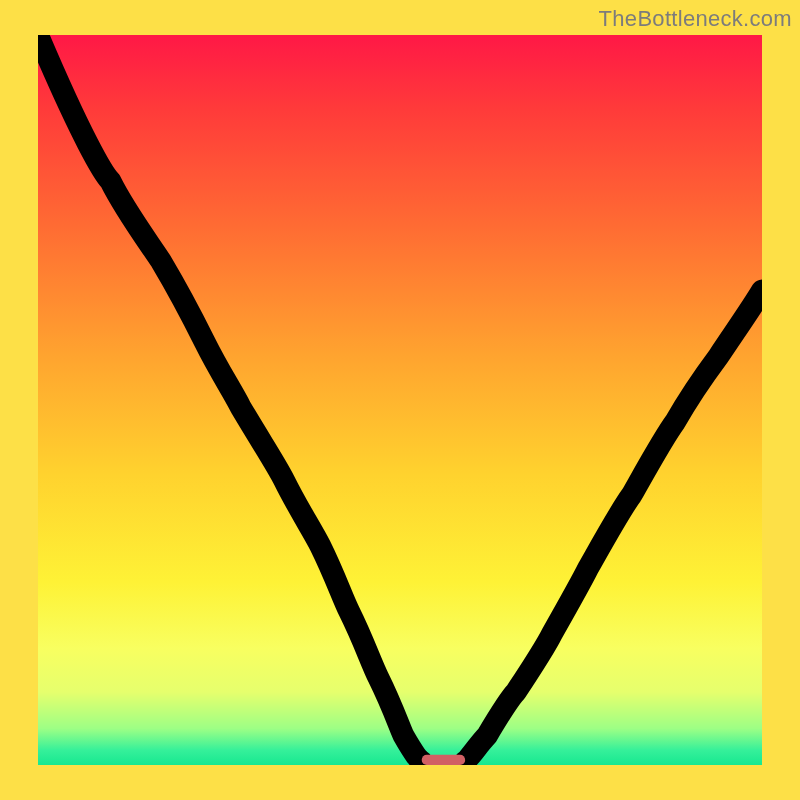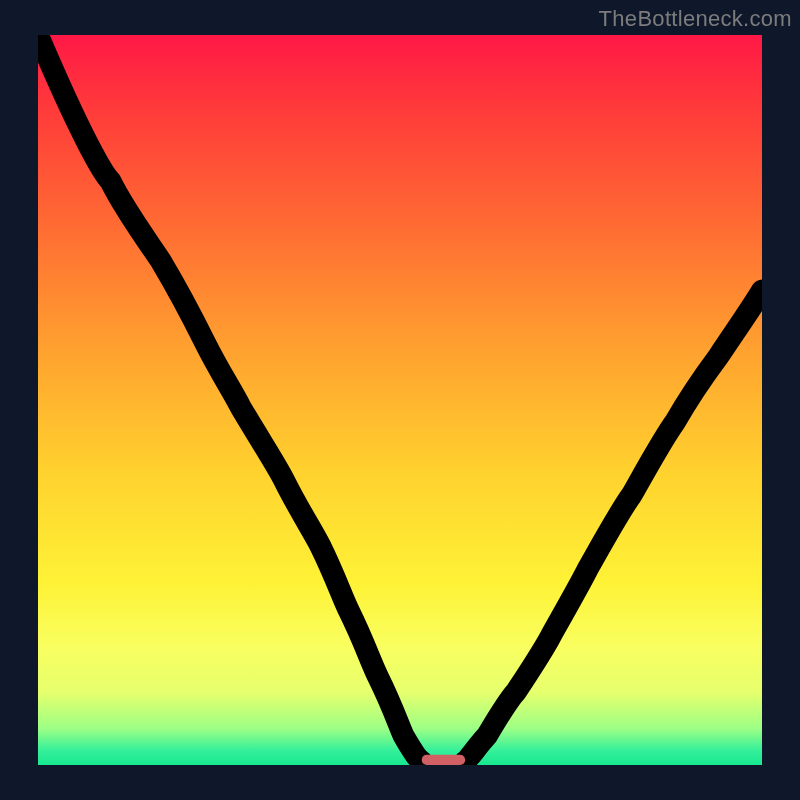--- a/index.html
+++ b/index.html
@@ -8,21 +8,21 @@
     width: 800px;
     height: 800px;
     background: #000000;
     overflow: hidden;
     font-family: Arial, Helvetica, sans-serif;
   }
   .frame {
     position: relative;
     width: 800px;
     height: 800px;
-    background: #0f172a;
+    background: #fde047;
   }
   .watermark {
     position: absolute;
     top: 6px;
     right: 8px;
     color: #7c7c7c;
     font-size: 22px;
     letter-spacing: 0.3px;
     font-weight: 500;
     user-select: none;

